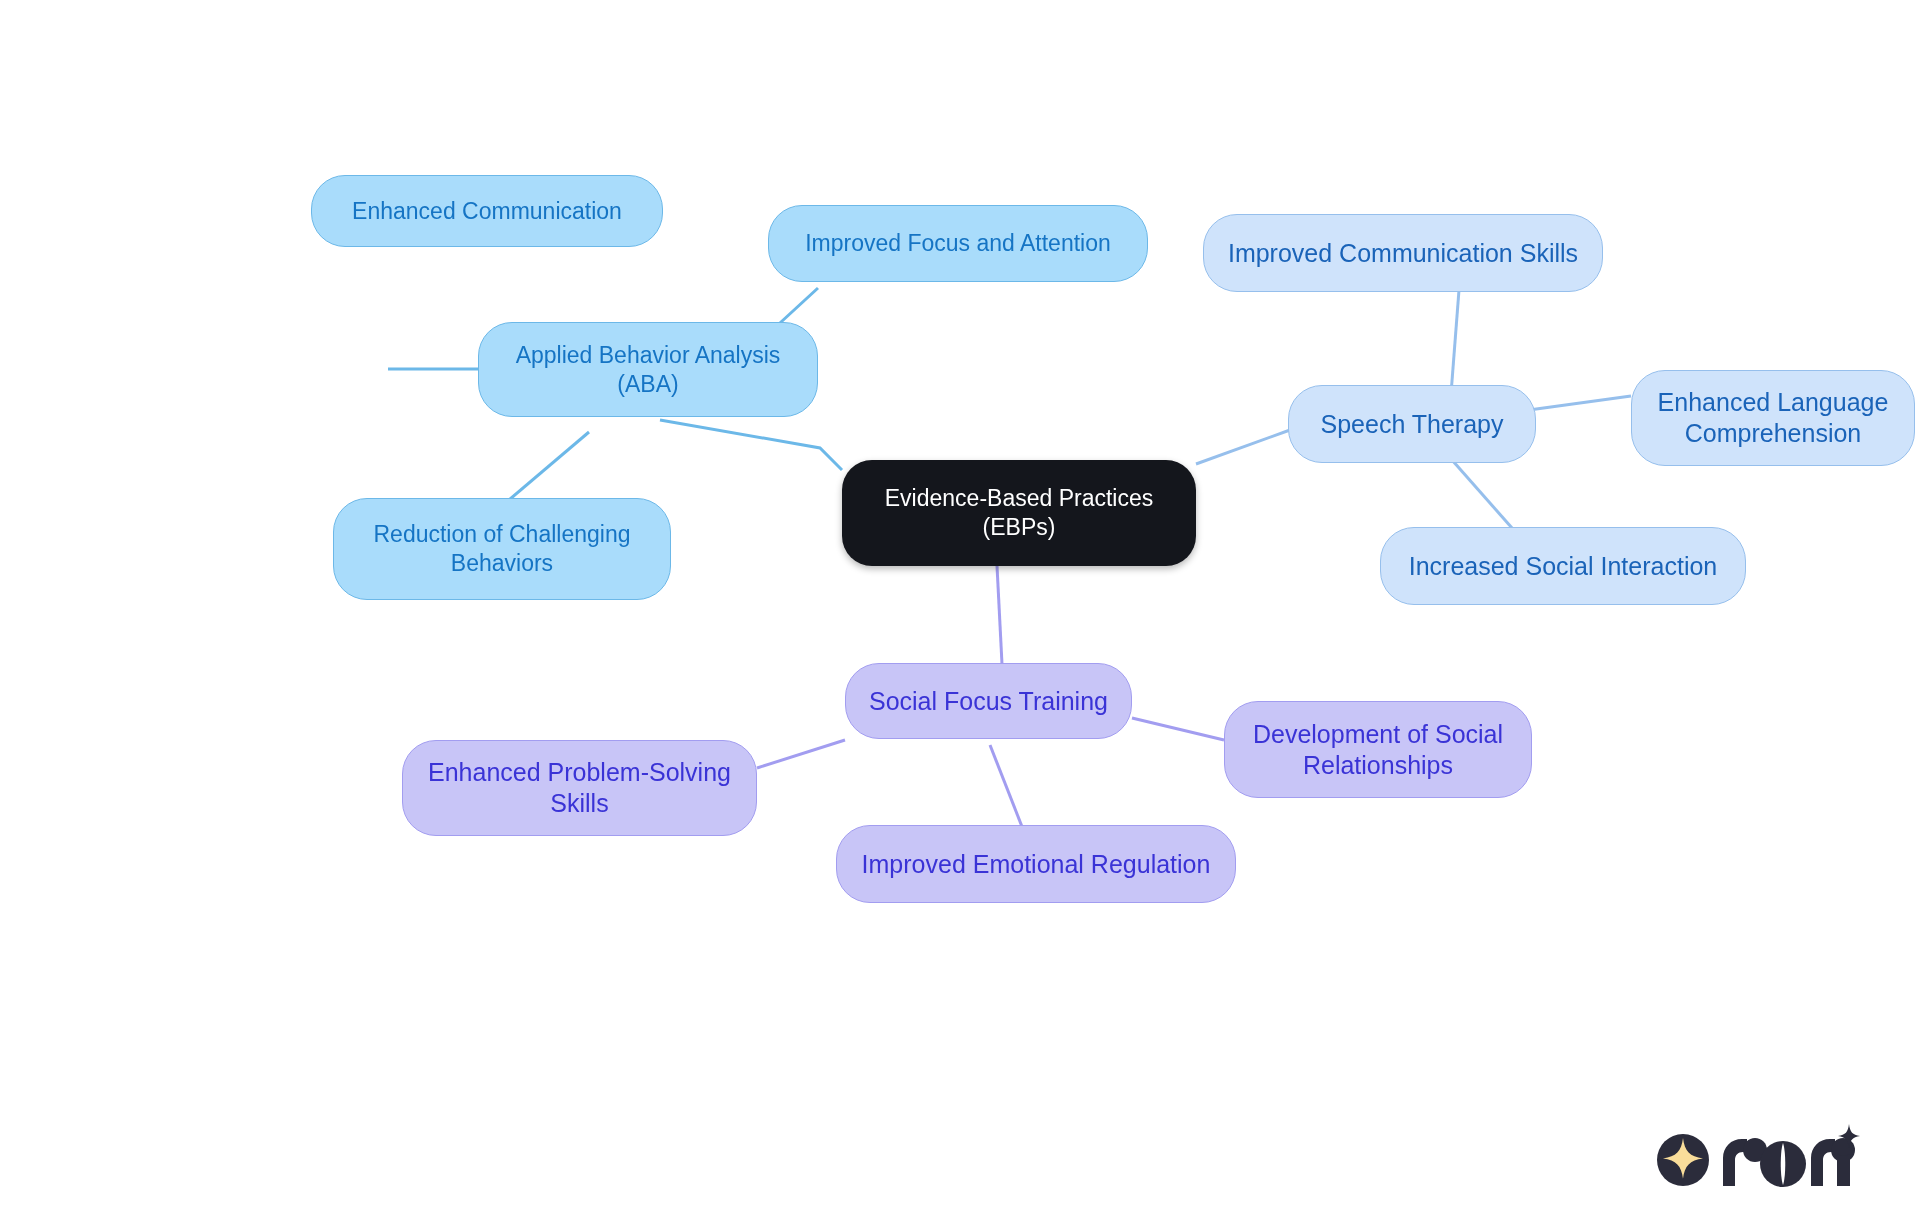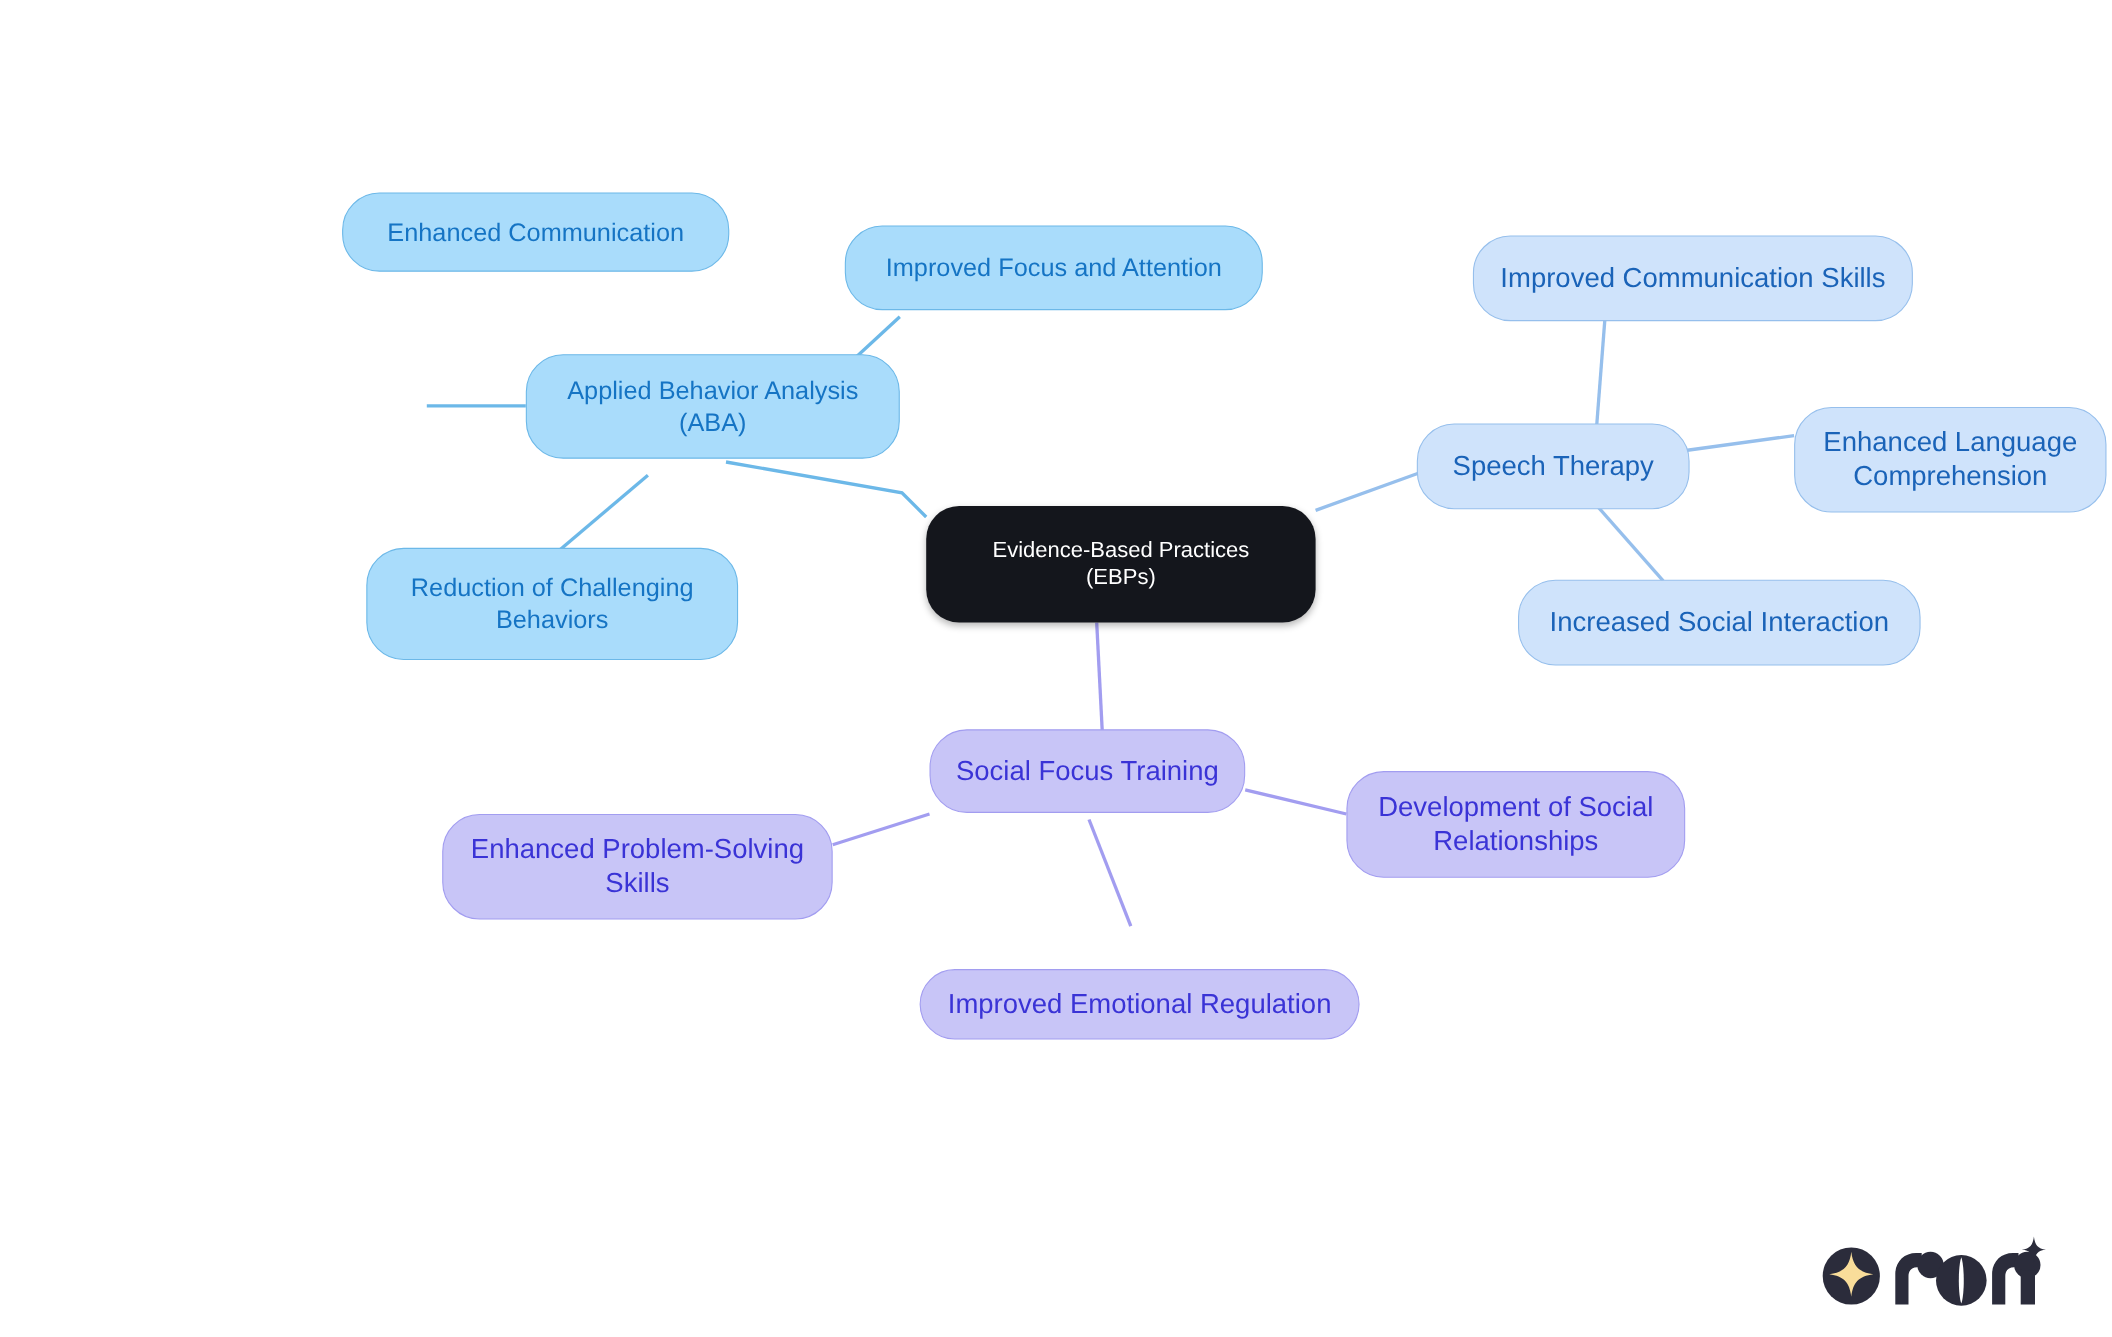--- a/index.html
+++ b/index.html
@@ -21,21 +21,21 @@
     z-index:2;
     line-height:1.24;
     padding:6px 16px;
     white-space:pre-line;
   }
   .node.root{
     background:#14161c;
     color:#ffffff;
     border:none;
     border-radius:30px;
-    font-size:20px;
+    font-size:23px;
     box-shadow:0 3px 7px rgba(0,0,0,.28);
   }
   .node.aba{
     background:#a9dcfb;
     border:1.6px solid #6cb8e8;
     color:#1574c4;
     font-size:23px;
   }
   .node.speech{
     background:#cfe3fb;
@@ -88,36 +88,36 @@
   <div class="node aba" style="left:311px;top:175px;width:352px;height:72px;">Enhanced Communication</div>
 
   <div class="node aba" style="left:768px;top:205px;width:380px;height:77px;">Improved Focus and Attention</div>
 
 
   <div class="node aba" style="left:333px;top:498px;width:338px;height:102px;">Reduction of Challenging
 Behaviors</div>
 
   <div class="node speech" style="left:1288px;top:385px;width:248px;height:78px;">Speech Therapy</div>
 
-  <div class="node speech" style="left:1339px;top:214px;width:400px;height:78px;">Improved Communication Skills</div>
+  <div class="node speech" style="left:1203px;top:214px;width:400px;height:78px;">Improved Communication Skills</div>
 
   <div class="node speech" style="left:1631px;top:352px;width:284px;height:96px;margin-top:18px;">Enhanced Language
 Comprehension</div>
 
   <div class="node speech" style="left:1380px;top:527px;width:366px;height:78px;">Increased Social Interaction</div>
 
   <div class="node social" style="left:845px;top:663px;width:287px;height:76px;">Social Focus Training</div>
 
   <div class="node social" style="left:1224px;top:701px;width:308px;height:97px;">Development of Social
 Relationships</div>
 
   <div class="node social" style="left:402px;top:740px;width:355px;height:96px;">Enhanced Problem-Solving
 Skills</div>
 
-  <div class="node social" style="left:836px;top:881px;width:400px;height:64px;">Improved Emotional Regulation</div>
+  <div class="node social" style="left:836px;top:825px;width:400px;height:78px;">Improved Emotional Regulation</div>
 
   <div class="logo" style="left:1655px;top:1118px;">
     <svg width="205" height="72" viewBox="0 0 205 72">
 
       <circle cx="28" cy="42" r="26" fill="#2b2c3b"></circle>
       <path d="M28 20 C29.6 33.2 34.8 38.6 48 40.4 C34.8 42.2 29.6 47.6 28 60.8 C26.4 47.6 21.2 42.2 8 40.4 C21.2 38.6 26.4 33.2 28 20 Z" fill="#f9dd9a"></path>
 
       <path d="M68 68 L68 40 C68 29 76 21 87 21 L92 21 L92 34 L88 34 C83 34 80 37 80 42 L80 68 Z" fill="#2b2c3b"></path>
       <circle cx="100" cy="32" r="12" fill="#2b2c3b"></circle>
 

